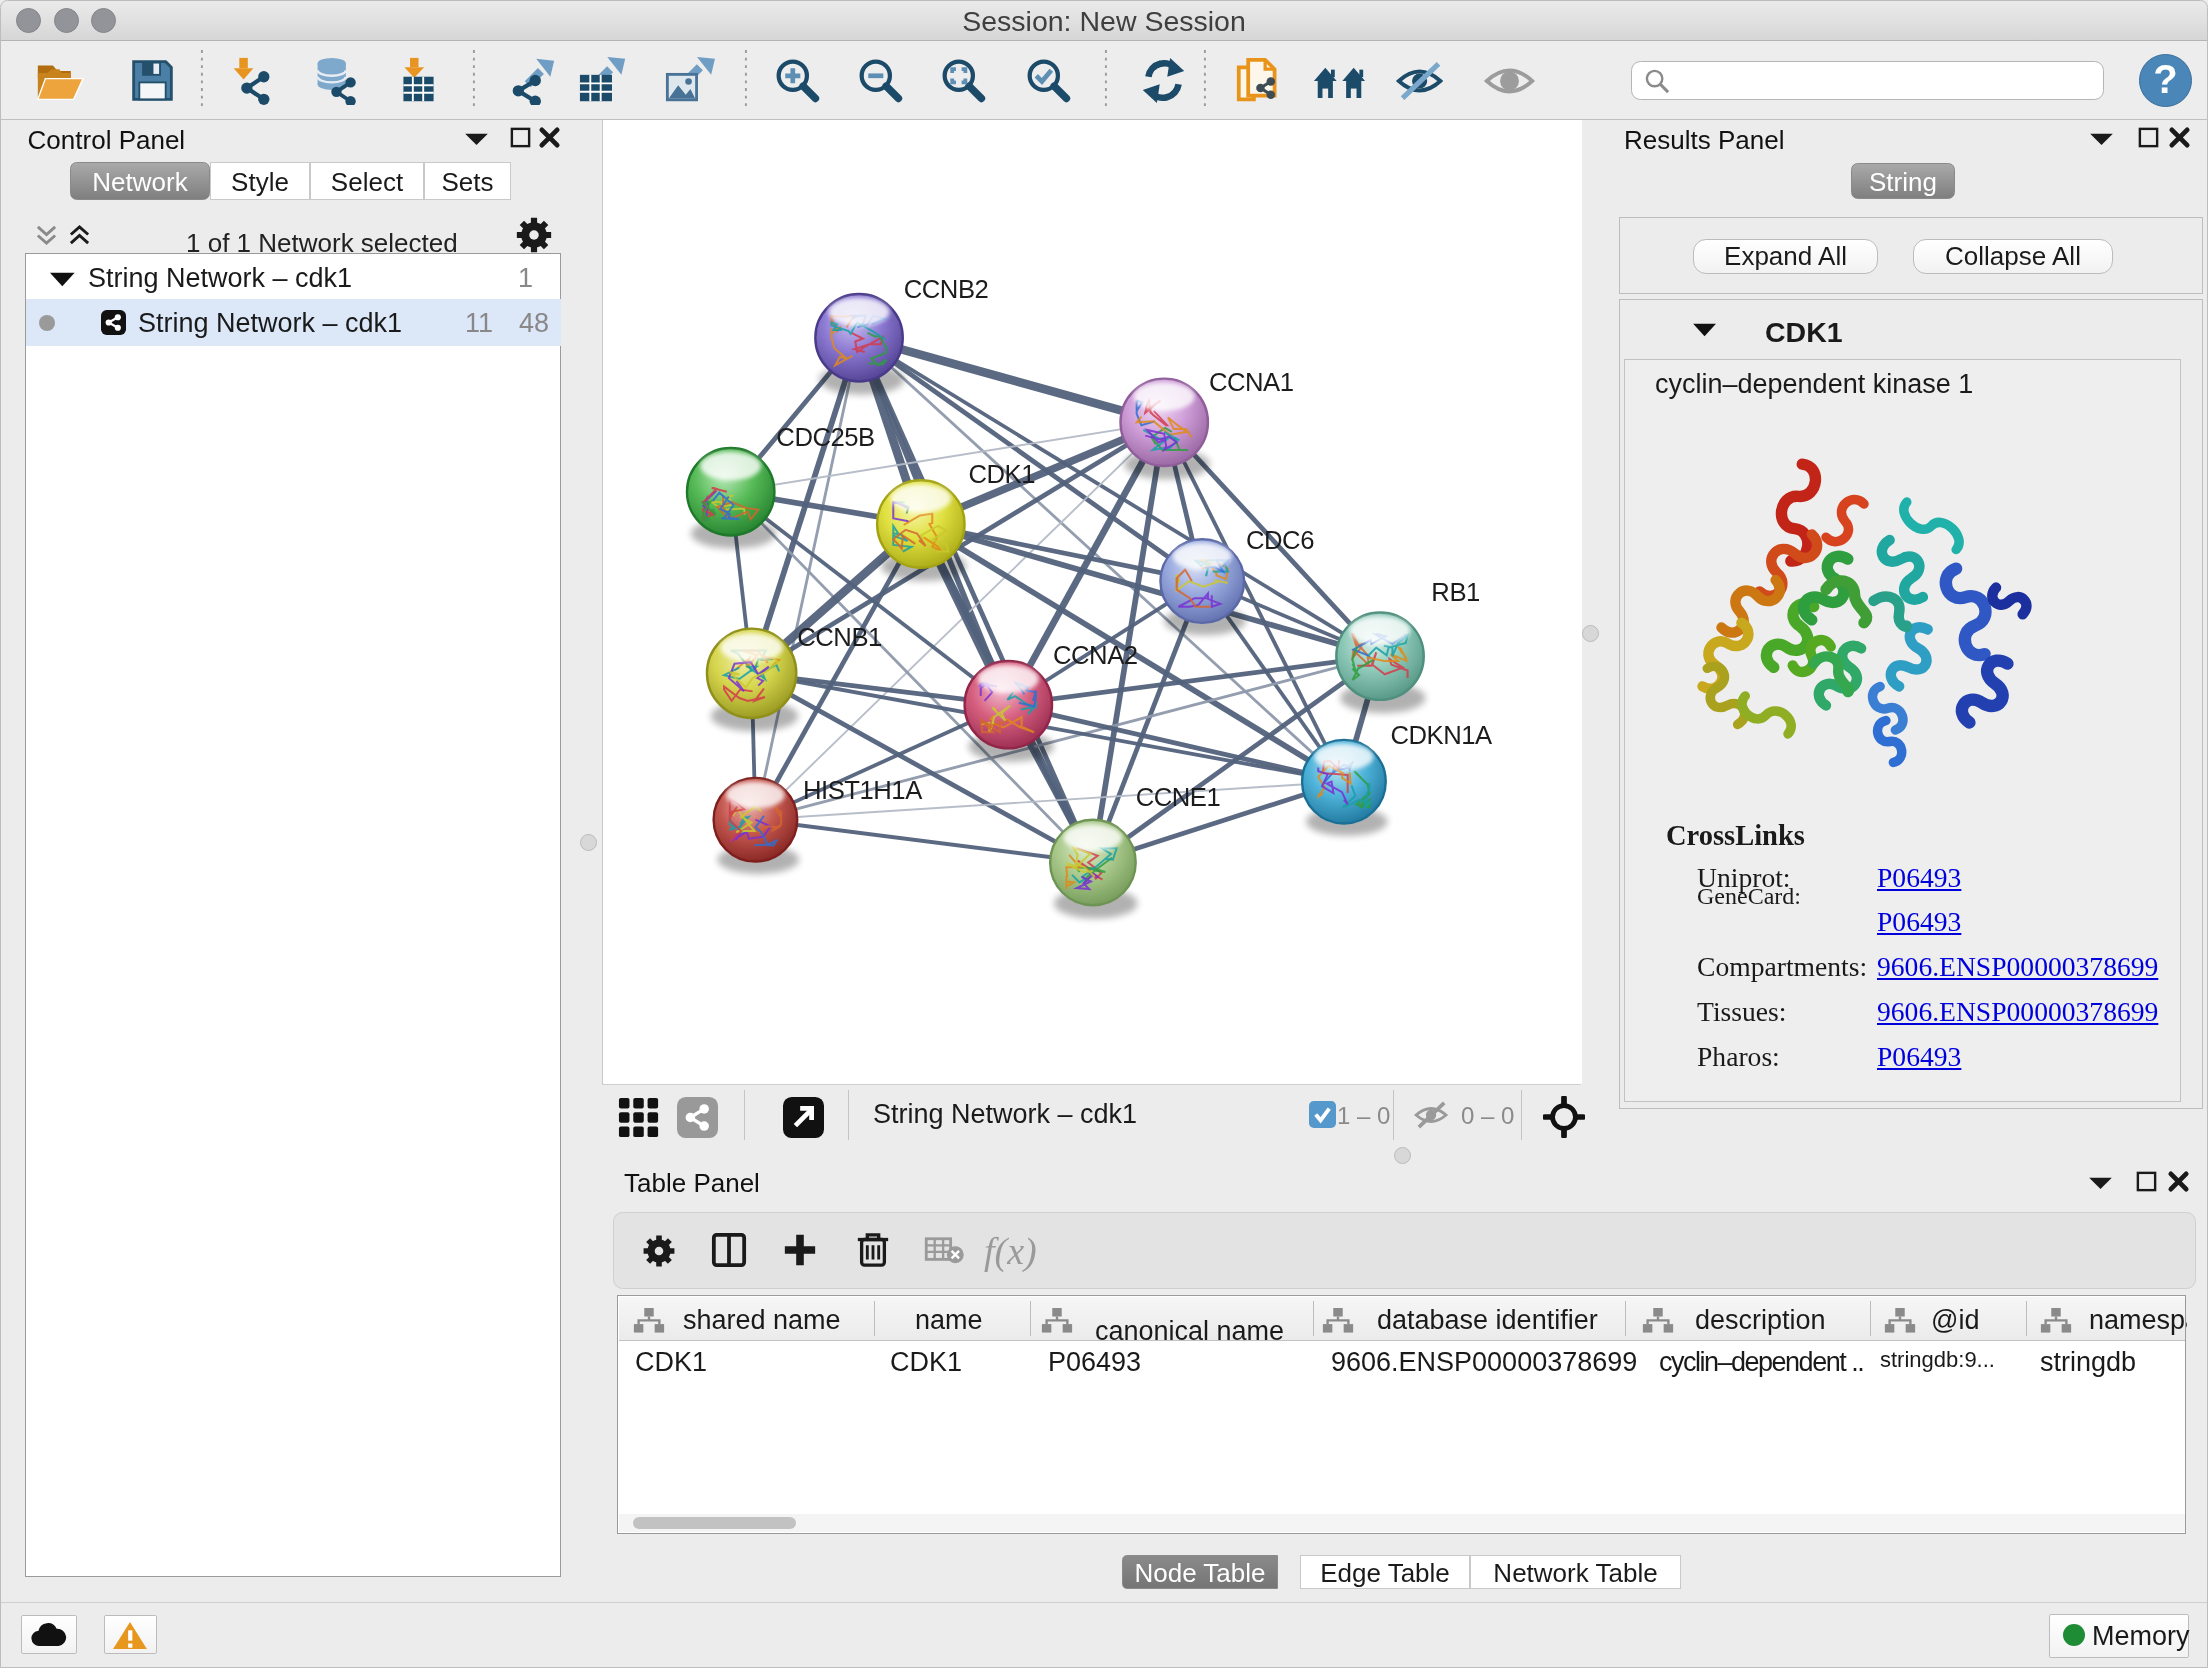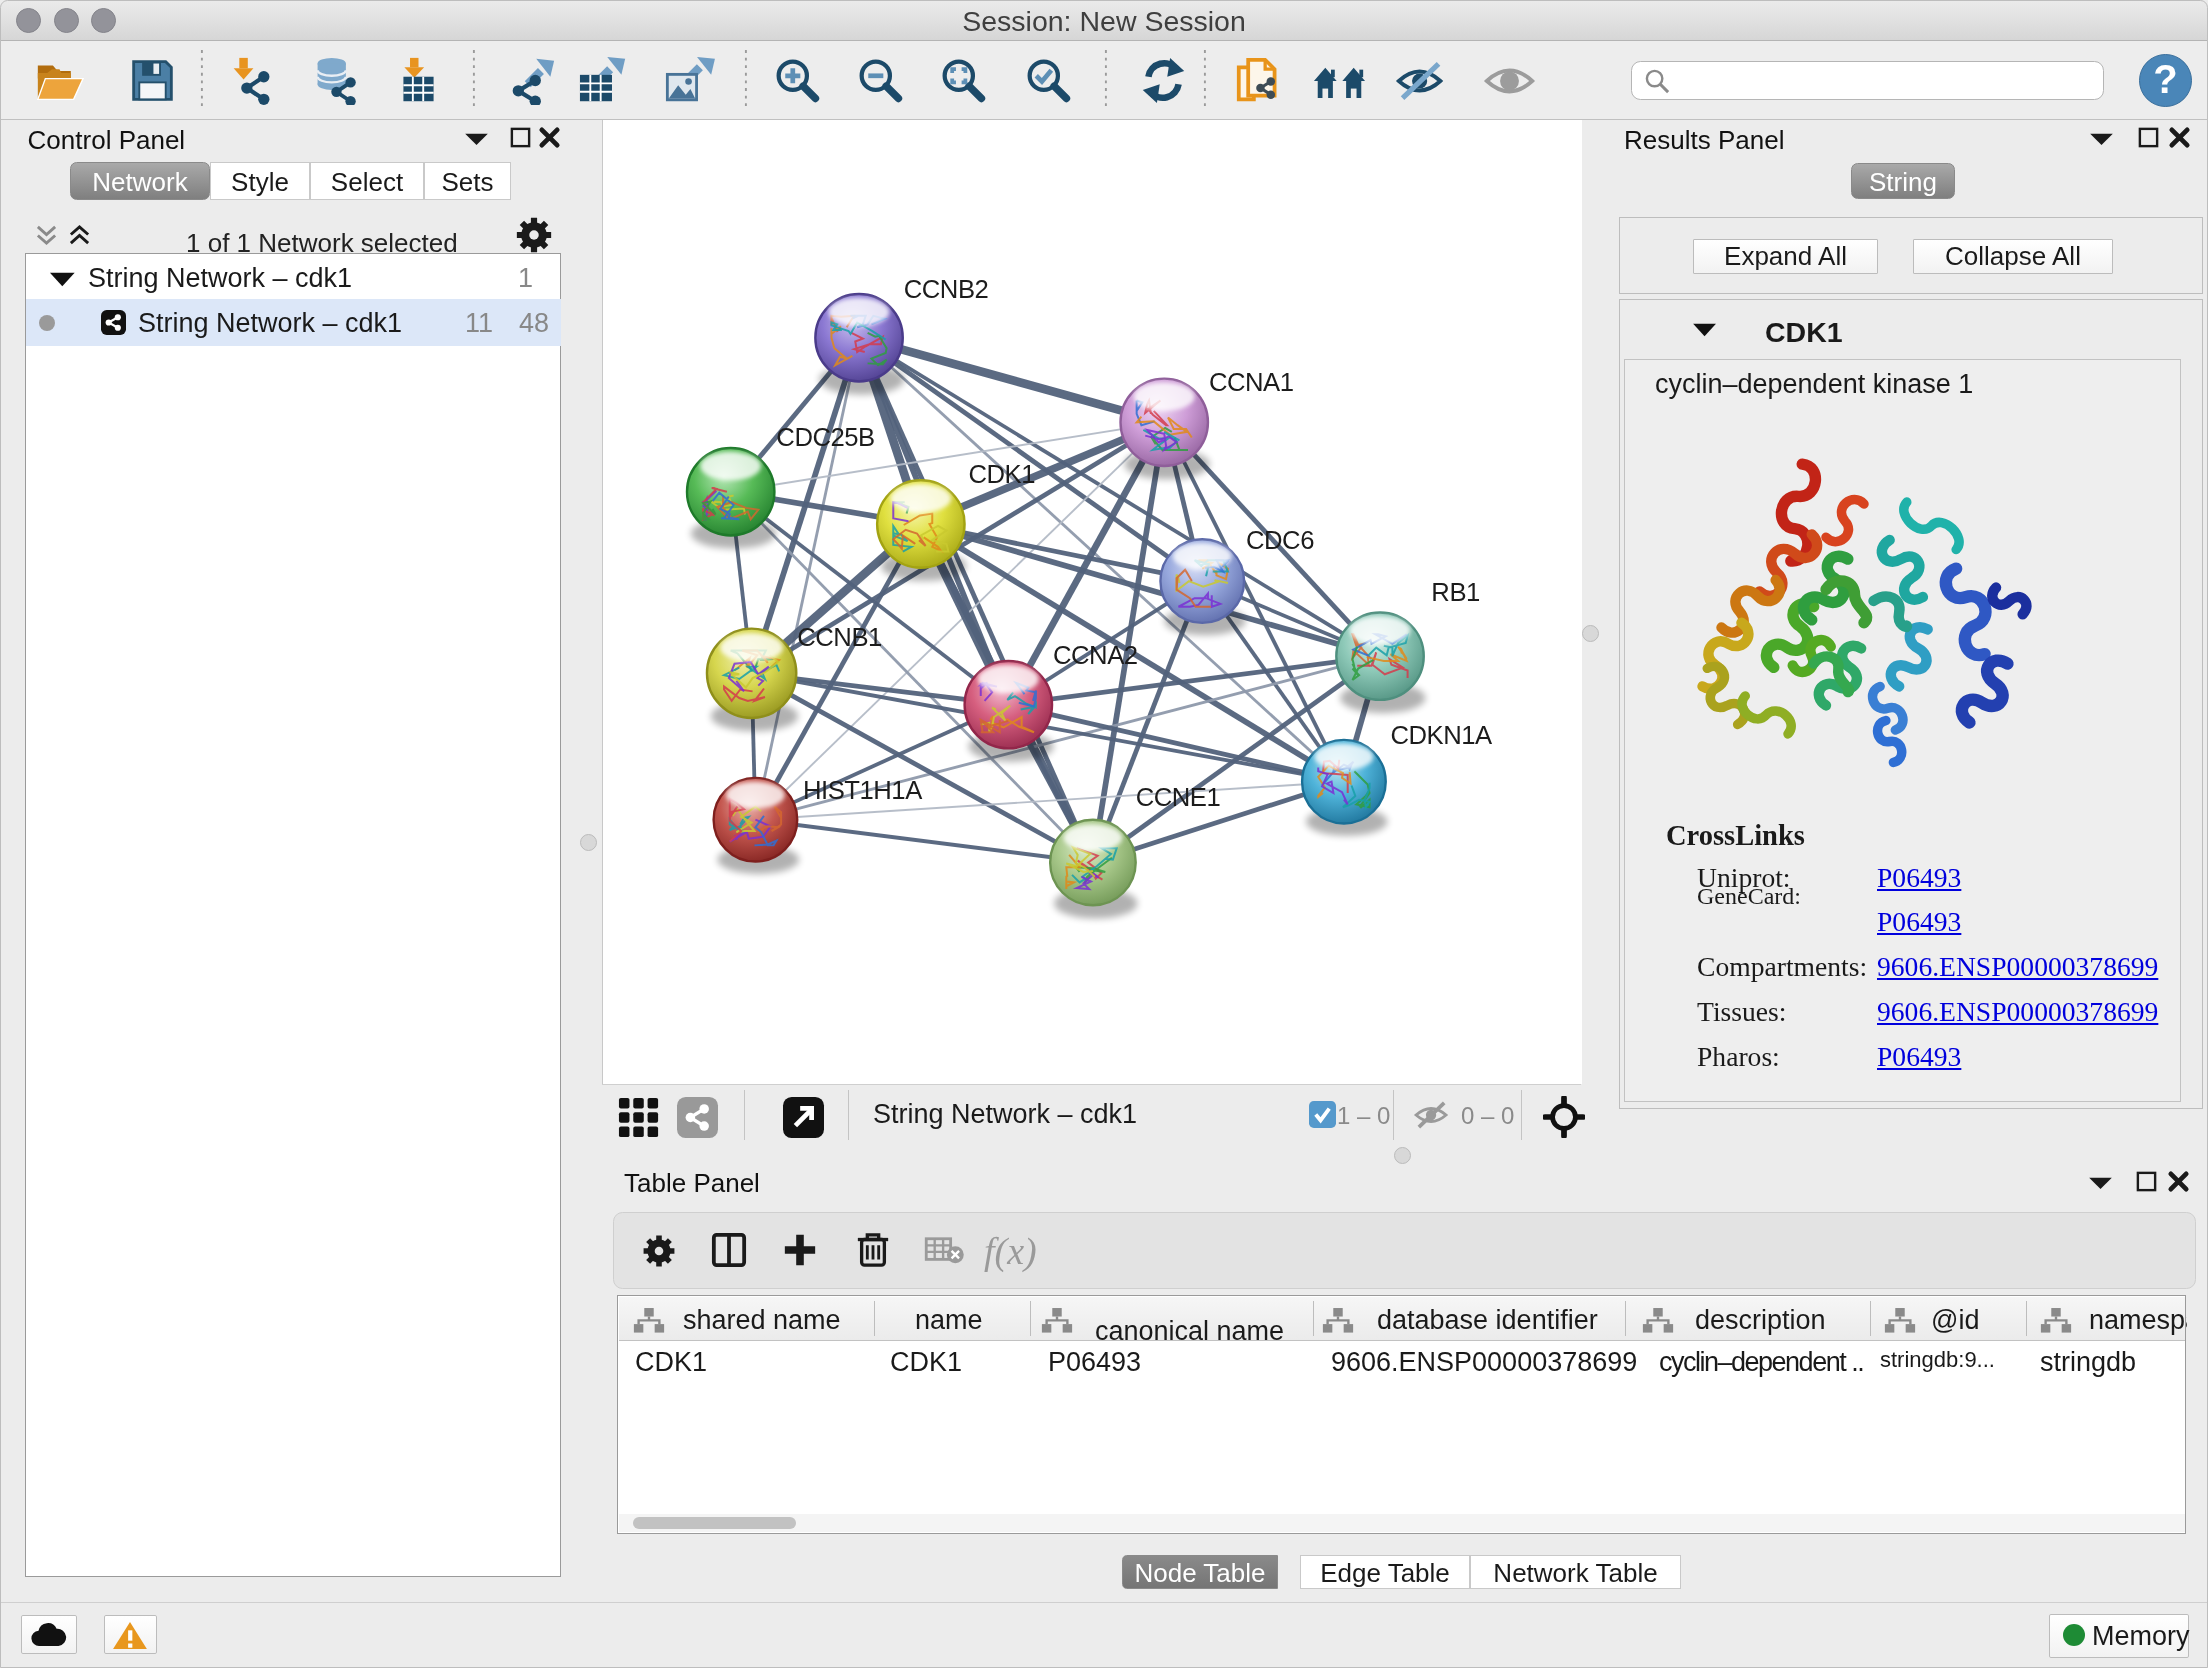--- a/index.html
+++ b/index.html
@@ -11,21 +11,21 @@
     background:linear-gradient(#ebebeb,#d6d6d6);border-bottom:1px solid #b4b4b4;
     border-radius:7.6px 7.6px 0 0;}
   .winborder{left:0;top:0;width:2208px;height:1668px;border:1px solid #bdbdbd;
     border-radius:7.6px 7.6px 0 0;box-sizing:border-box;pointer-events:none;z-index:99}
   .tl{width:23px;height:23px;border-radius:50%;background:#93939a;border:1px solid #84848b;top:7.6px}
   .title{width:100%;text-align:center;top:4.8px;font-size:28.5px;font-weight:400;color:#3f3f3f}
   .toolbar{left:0;top:41px;width:2208px;height:78px;background:#ededed;border-bottom:1px solid #c0c0c0}
   .phead{font-size:26px;color:#111}
   .tab{height:38px;font-size:26px;text-align:center;line-height:38px;background:#fff;border:1px solid #c9c9c9;box-sizing:border-box}
   .tabsel{background:linear-gradient(#a9a9a9,#7f7f7f);color:#fff;border:1px solid #8a8a8a;border-radius:6.7px;}
-  .btn{background:linear-gradient(#ffffff,#f2f2f2);border:1px solid #bcbcbc;border-radius:1px;font-size:26px;text-align:center;box-sizing:border-box}
+  .btn{background:linear-gradient(#ffffff,#f2f2f2);border:1px solid #bcbcbc;border-radius:13px;font-size:26px;text-align:center;box-sizing:border-box}
   a.lnk{color:#0000dd;text-decoration:underline}
 </style>
 </head>
 <body>
 
 <div class="abs titlebar"></div>
 <div class="abs winborder"></div>
 <div class="abs tl" style="left:16px"></div>
 <div class="abs tl" style="left:54px"></div>
 <div class="abs tl" style="left:91px"></div>

